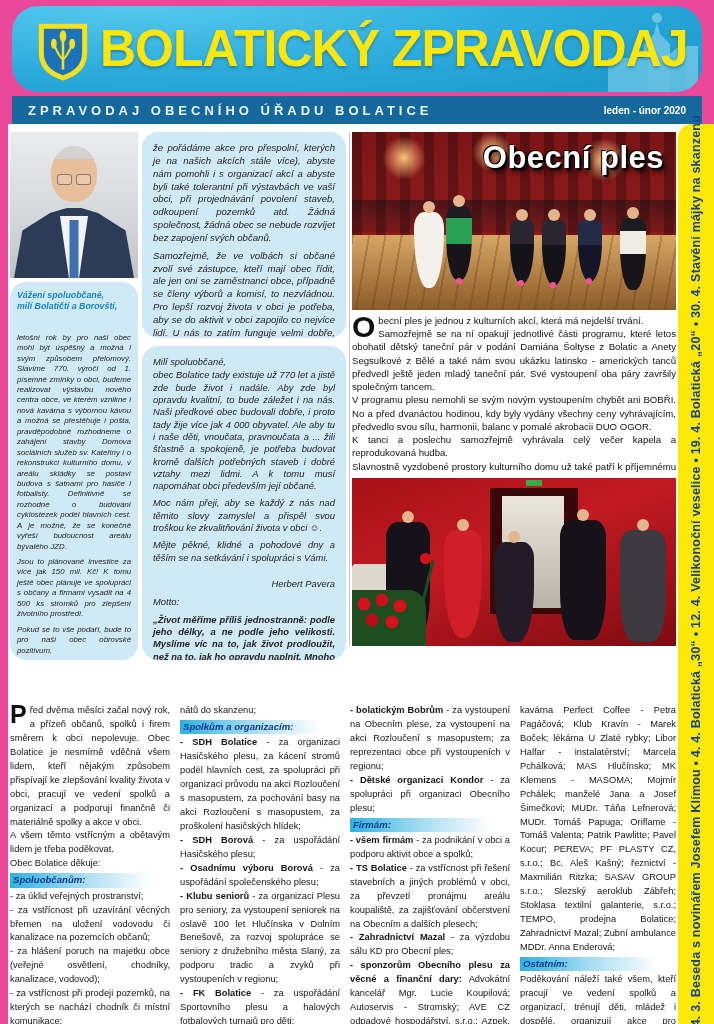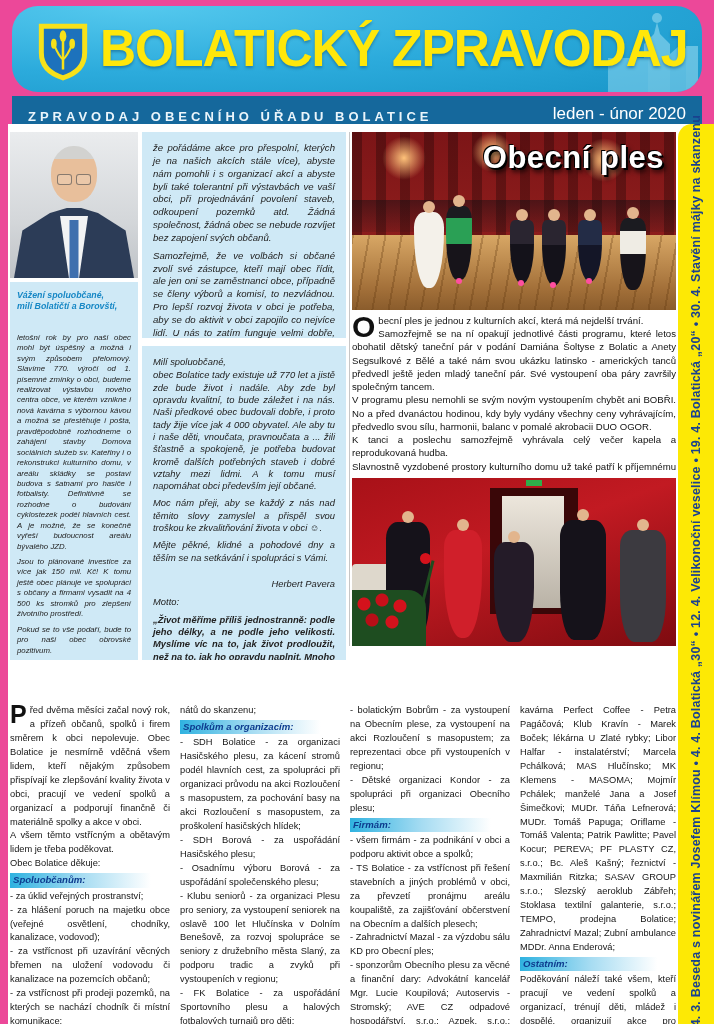--- a/index.html
+++ b/index.html
@@ -7,32 +7,32 @@
         font-family:"Liberation Sans",sans-serif;color:#1a1a1a;}
   
   .mast-box{position:absolute;left:12px;top:6px;width:690px;height:86px;border-radius:26px;
     background:radial-gradient(120% 160% at 18% 0%,#55c9ee 0%,#2cabdc 48%,#1592c5 100%);overflow:hidden;}
   .mast-title{position:absolute;left:88px;top:13px;width:586px;font-size:51px;font-weight:800;
     letter-spacing:-1px;color:#ffe70a;white-space:nowrap;transform:scaleX(.98);transform-origin:left;
     text-shadow:0 2px 3px rgba(8,70,110,.45);}
   .coat{position:absolute;left:26px;top:16px;width:50px;height:60px;}
   .church{position:absolute;right:4px;top:0;width:150px;height:86px;opacity:.55;}
   .mast-bar{position:absolute;left:12px;top:96px;width:690px;height:28px;background:#15689c;
-    display:flex;align-items:flex-end;justify-content:space-between;padding:0 16px;box-sizing:border-box;}
+    display:flex;align-items:center;justify-content:space-between;padding:0 16px;box-sizing:border-box;}
   .mast-bar .lft{color:#eaf5fb;font-size:13px;font-weight:bold;letter-spacing:4px;}
-  .mast-bar .rgt{color:#ffffff;font-size:17px;font-weight:normal;}
+  .mast-bar .rgt{color:#ffffff;font-size:10px;font-weight:bold;}
   
   .content-bg{position:absolute;left:8px;top:124px;width:682px;height:900px;background:#ffffff;}
   .events-sidebar{position:absolute;left:678px;top:124px;width:36px;height:900px;background:#fde905;
     border-radius:14px 0 0 0;display:flex;align-items:center;justify-content:center;}
   .events-text{writing-mode:vertical-rl;transform:rotate(180deg);white-space:nowrap;
     font-size:12.5px;font-weight:bold;color:#19418f;letter-spacing:.2px;}
   
   .panel{position:absolute;background:#cfe9f6;box-sizing:border-box;overflow:hidden;
-    font-style:italic;text-align:justify;color:#222;}
+    font-style:italic;text-align:justify;color:#222;border-radius:16px;}
   .panel p{margin:0 0 5px 0;}
   #panel1{left:10px;top:282px;width:128px;height:378px;padding:8px 7px;font-size:7.8px;line-height:1.34;}
   #panel1 .salut{font-size:8.8px;font-weight:bold;color:#1687c5;line-height:1.3;text-align:left;}
   #panel1 .salut-wrap{margin-bottom:20px;}
   #panel2a{left:142px;top:132px;width:204px;height:206px;padding:10px 11px;font-size:9.6px;line-height:1.34;}
   #panel2b{left:142px;top:346px;width:204px;height:314px;padding:10px 11px;font-size:9.4px;line-height:1.31;}
   .sig{display:block;text-align:right;font-style:italic;margin:14px 0 6px;}
   .motto-label{margin:4px 0 2px;}
   .motto-text{font-weight:bold;}
   .vline{position:absolute;left:349px;top:132px;width:1px;height:514px;background:#c6c6c6;}
@@ -91,21 +91,21 @@
     radial-gradient(circle at 40px 32px,#d4121c 6px,rgba(0,0,0,0) 7px),
     #1e4d20;}
   
   #headline2{position:absolute;left:8px;top:648px;width:668px;height:46px;text-align:center;
     font-size:36px;font-weight:800;letter-spacing:-1px;color:#0d0d0d;white-space:nowrap;}
   .bcol{position:absolute;top:704px;height:320px;overflow:hidden;font-size:9.3px;line-height:1.5;
     text-align:justify;color:#151515;}
   #bcol1{left:10px;width:160px;} #bcol2{left:180px;width:160px;}
   #bcol3{left:350px;width:160px;} #bcol4{left:520px;width:156px;}
   .bcol p{margin:0;}
-  .lead{font-weight:normal;margin-top:40px;}
+  .lead{font-weight:bold;margin-top:40px;}
   .subhead{display:block;margin:2px 0;padding:0 3px;font-style:italic;font-weight:bold;color:#0d3b8e;
     font-size:9.6px;background:linear-gradient(90deg,#2fb2e0 0%,#a6dcf2 45%,#ffffff 88%);}
 </style>
 </head>
 <body>
 
 <div id="page">
 
   <header>
     <div class="mast-box">
@@ -225,22 +225,22 @@
   </div>
 
 
   <section class="bcol" id="bcol1">
     <span class="dropcap dc-med">P</span>
     <p>řed dvěma měsíci začal nový rok, a přízeň občanů, spolků i firem směrem k obci nepolevuje. Obec Bolatice je nesmírně vděčná všem lidem, kteří nějakým způsobem přispívají ke zlepšování kvality života v obci, pracují ve vedení spolků a organizací a podporují finančně či materiálně spolky a akce v obci.</p>
     <p>A všem těmto vstřícným a obětavým lidem je třeba poděkovat.</p>
     <p>Obec Bolatice děkuje:</p>
     <span class="subhead">Spoluobčanům:</span>
     <p><span>- za úklid veřejných prostranství;</span></p>
+    <p><span>- za vstřícnost při uzavírání věcných břemen na uložení vodovodu či kanalizace na pozemcích občanů;</span></p>
     <p><span>- za hlášení poruch na majetku obce (veřejné osvětlení, chodníky, kanalizace, vodovod);</span></p>
-    <p><span>- za vstřícnost při uzavírání věcných břemen na uložení vodovodu či kanalizace na pozemcích občanů;</span></p>
     <p><span>- za vstřícnost při prodeji pozemků, na kterých se nachází chodník či místní komunikace;</span></p>
 
   </section>
 
   <section class="bcol" id="bcol2">
     <p>nátů do skanzenu;</p>
     <span class="subhead">Spolkům a organizacím:</span>
     <p><span class="lead">- SDH Bolatice</span><span> - za organizaci Hasičského plesu, za kácení stromů podél hlavních cest, za spolupráci při organizaci průvodu na akci Rozloučení s masopustem, za pochování basy na akci Rozloučení s masopustem, za proškolení hasičských hlídek;</span></p>
     <p><span class="lead">- SDH Borová</span><span> - za uspořádání Hasičského plesu;</span></p>
     <p><span class="lead">- Osadnímu výboru Borová</span><span> - za uspořádání společenského plesu;</span></p>

